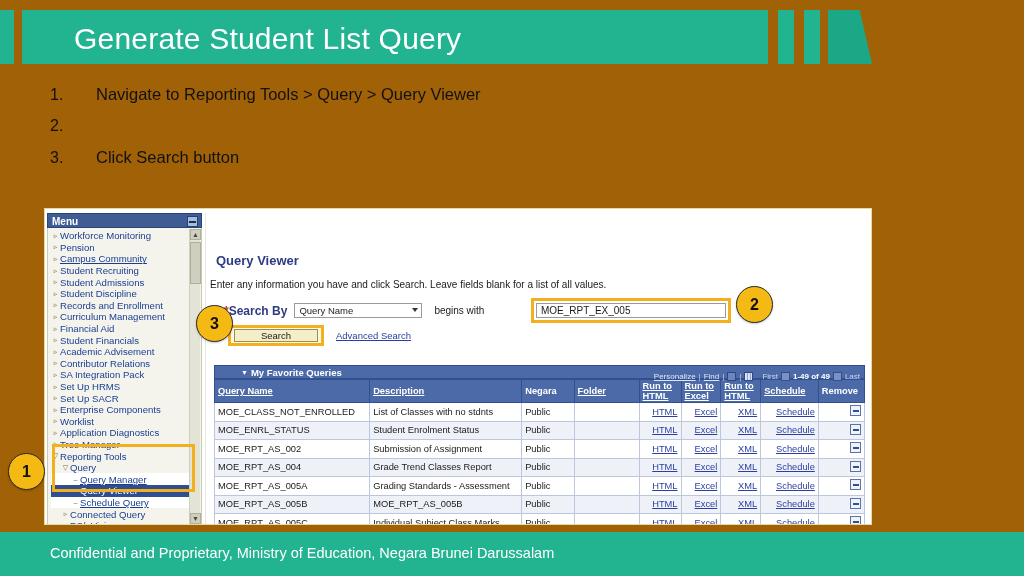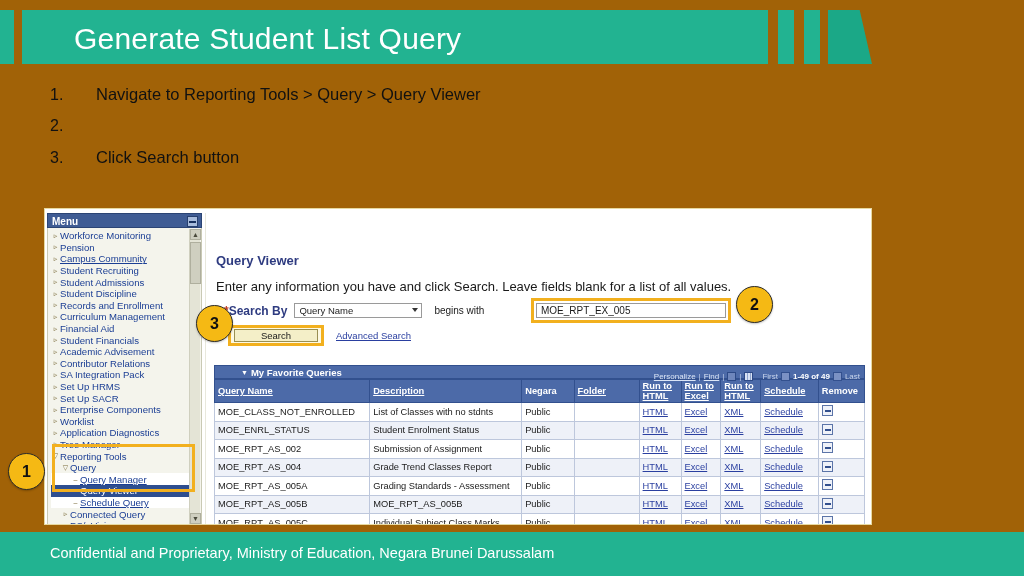--- a/index.html
+++ b/index.html
@@ -116,22 +116,22 @@
     position: absolute; left: 160px; top: 4px; right: 2px; bottom: 0;
     background: #ffffff; border-left: 1px solid #E8E8DC;
     padding: 0;
   }
   .qv-title {
     position: absolute; left: 10px; top: 40px;
     font-size: 13px; font-weight: bold; color: #2E3B80;
     font-family: "Liberation Sans", sans-serif;
   }
   .qv-sub {
-    position: absolute; left: 10px; top: 66px;
-    font-size: 13px; color: #1A1A1A;
+    position: absolute; left: 4px; top: 66px;
+    font-size: 10px; color: #1A1A1A;
     font-family: "Liberation Sans", sans-serif;
   }
   .search-row { position: absolute; left: 18px; top: 90px; display:flex; align-items:center; }
   .search-by-lbl { font-size: 12px; font-weight: bold; color:#2E3B80; margin-right: 7px; }
   .search-by-lbl .ast { color:#C23B22; font-weight: bold; }
   .sel {
     width: 128px; height: 15px; border: 1px solid #9A9A9A; background:#fff;
     font-size: 9.5px; color:#222; display:flex; align-items:center;
     padding-left: 4px; position: relative;
   }
@@ -209,21 +209,21 @@
   }
   table.qtable th .u { text-decoration: underline; }
   table.qtable td {
     font-size: 9.3px; color:#1A1A1A; padding: 2px 3px; height: 18.5px;
     border: 1px solid #BDC7DC; vertical-align: middle;
     font-family: "Liberation Sans", sans-serif;
     background: #FFFFFF;
   }
   table.qtable tr.alt td { background: #EEF1F8; }
   table.qtable td a { color:#2A3FA0; text-decoration: underline; }
-  td.c { text-align: left; margin-left: 24px; }
+  td.c { text-align: right; margin-left: 24px; }
   .minus-btn {
     display:inline-block; width: 11px; height: 11px;
     background:#EFF2F9; border:1px solid #5B74A8; position: relative;
   }
   .minus-btn i { position:absolute; left:2px; top:4px; width:6px; height:2px; background:#33508E; }
 
   
   .badge {
     position: absolute; width: 37px; height: 37px; border-radius: 50%;
     background: #F5B914; border: 1.5px solid #2A2A2A;

